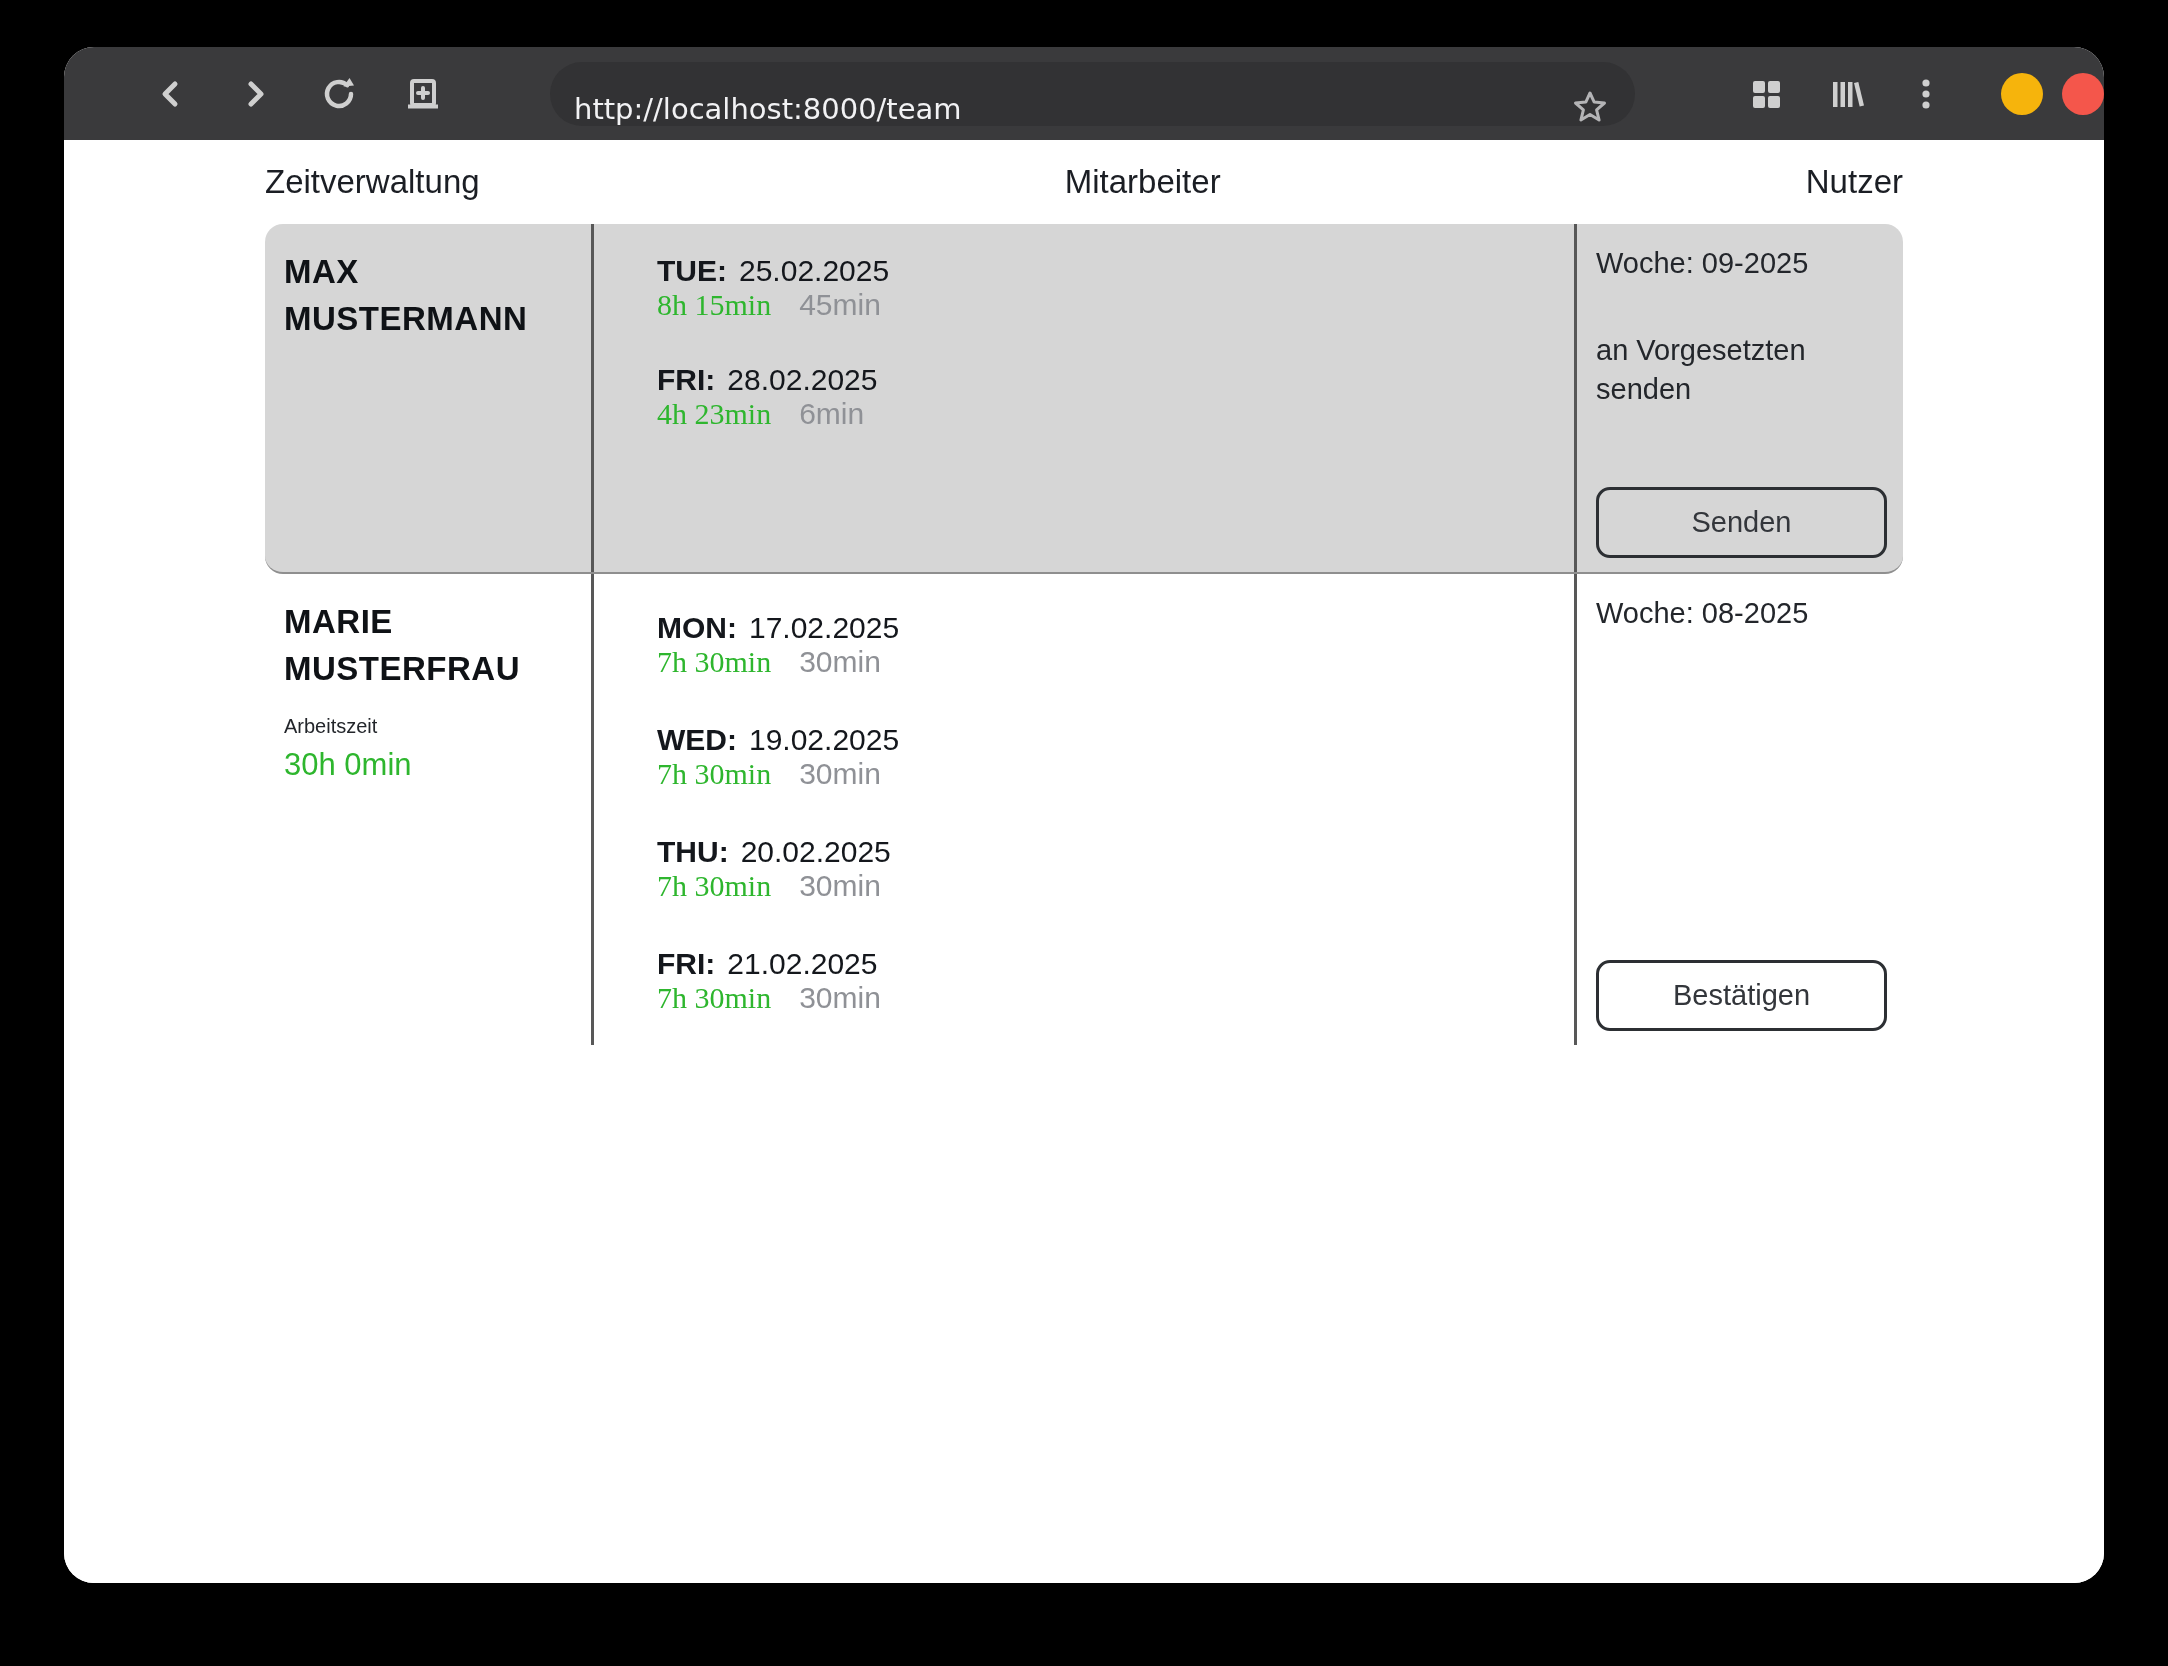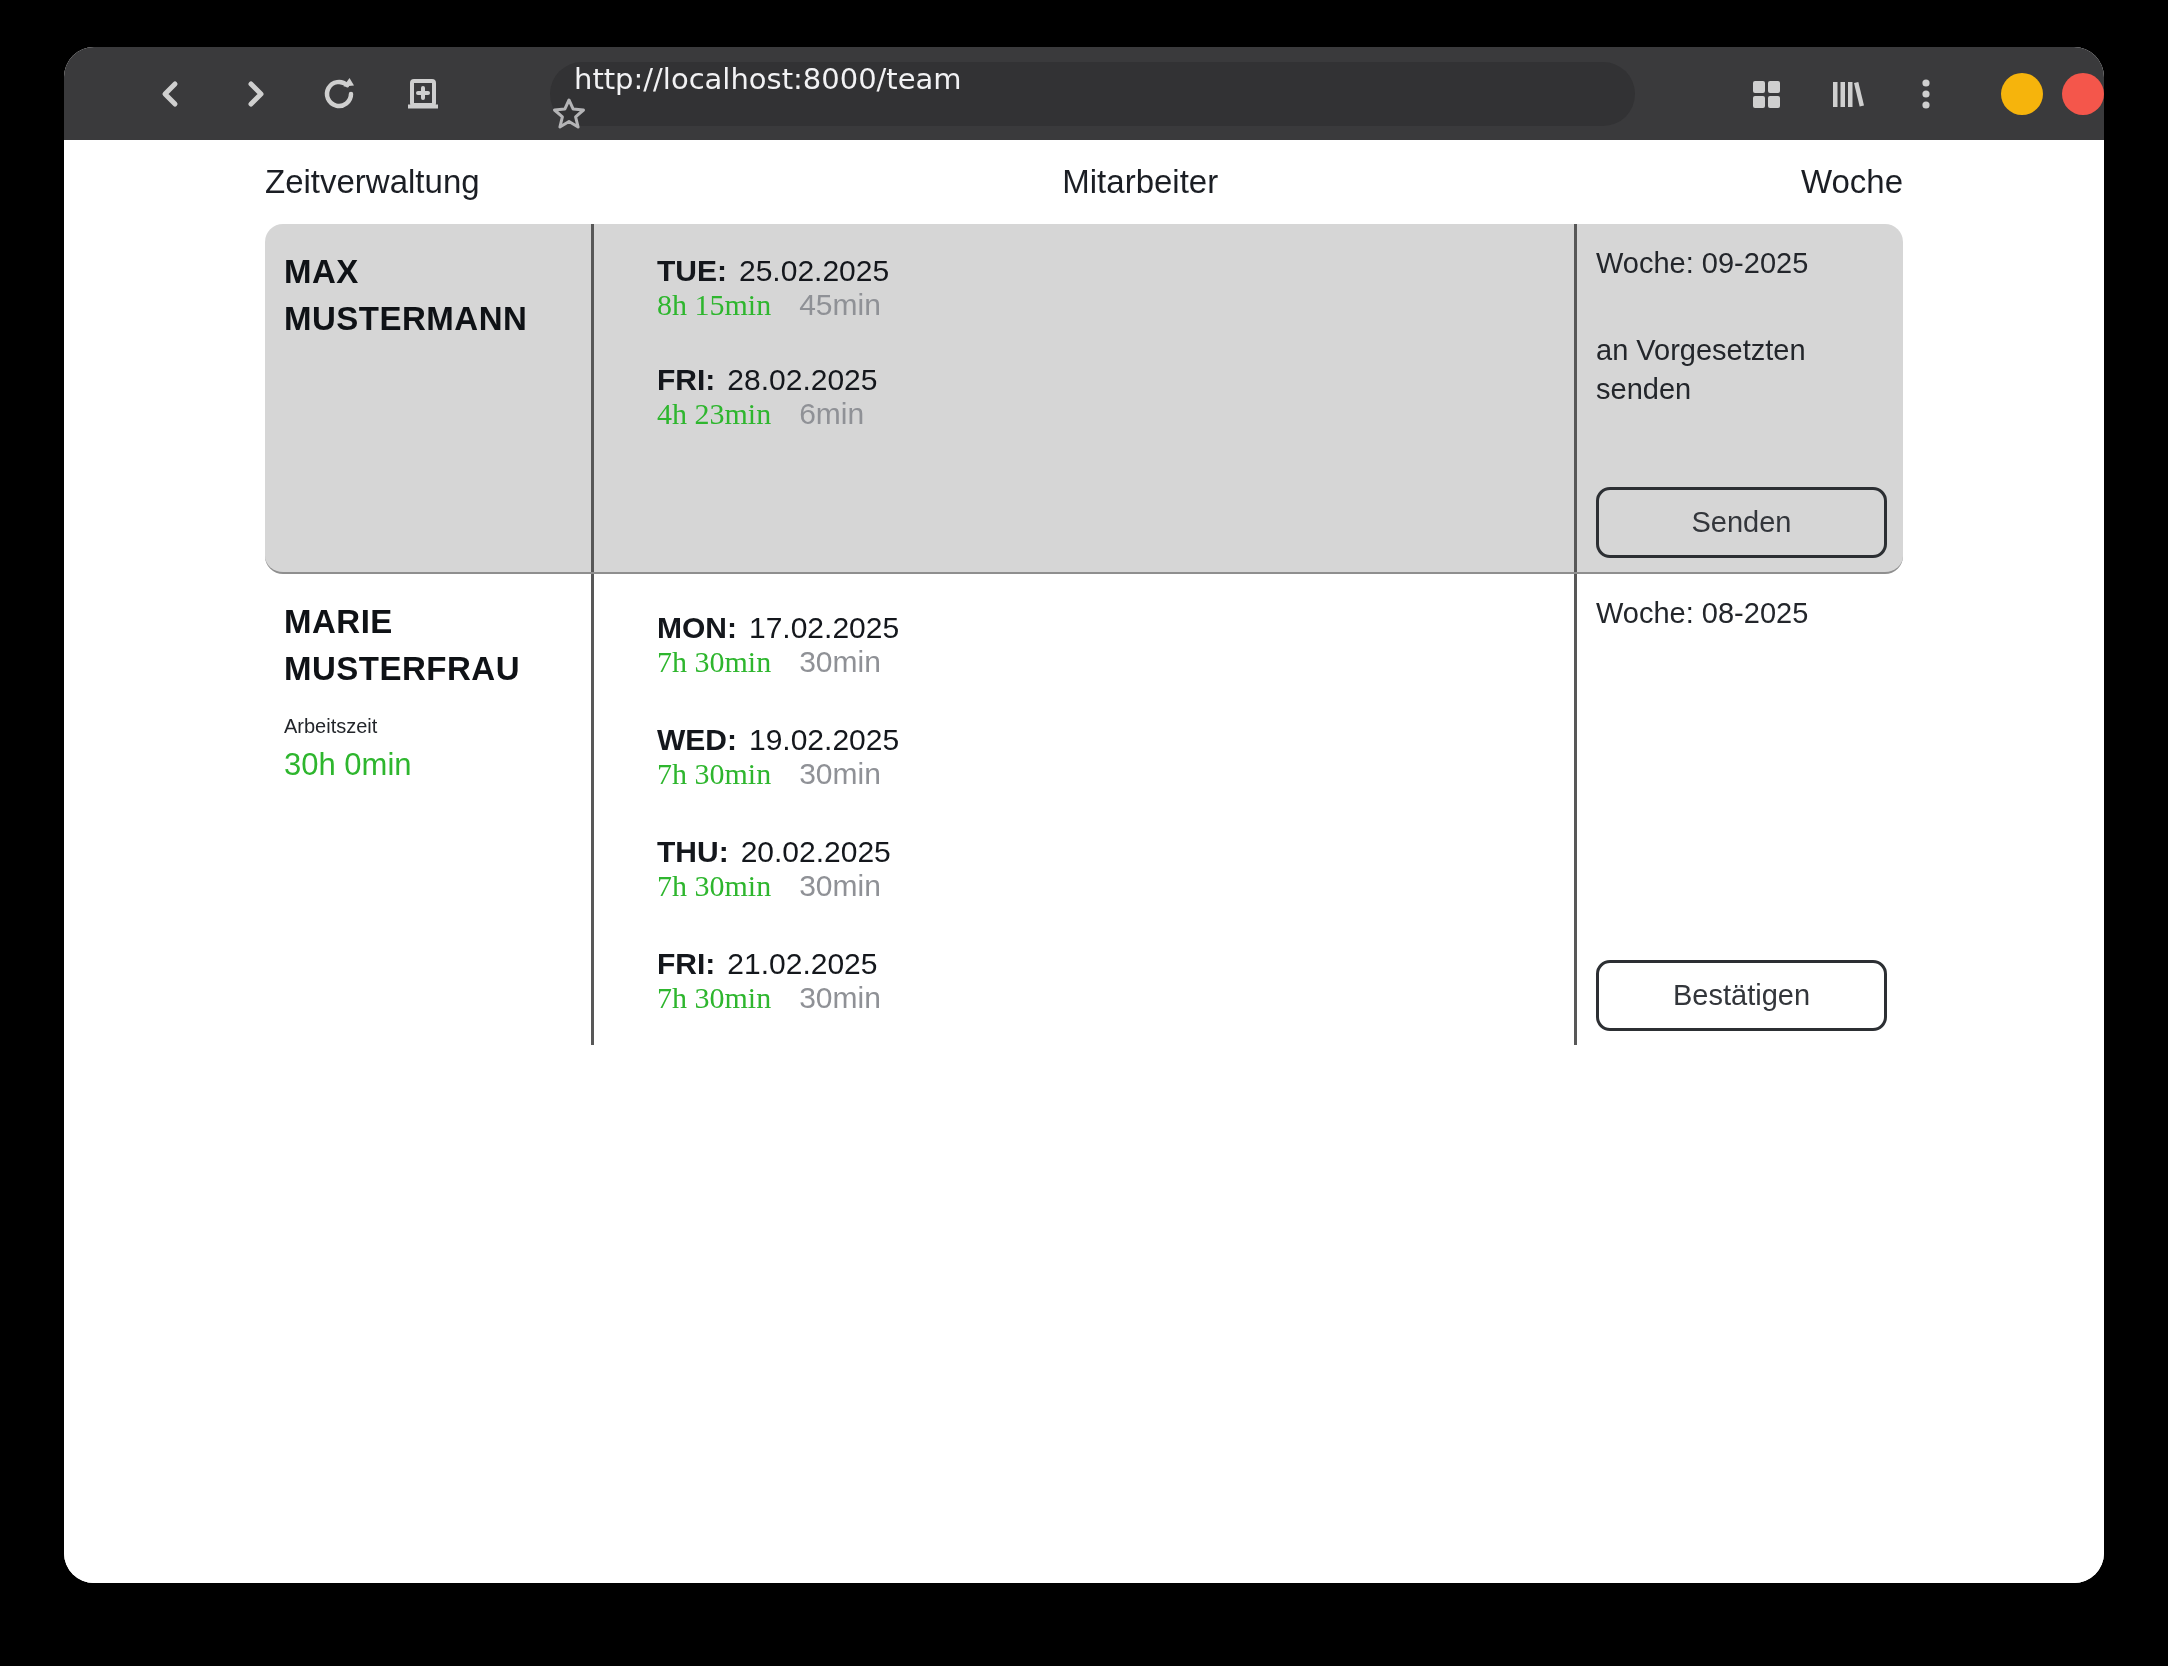--- a/index.html
+++ b/index.html
@@ -14,21 +14,21 @@
   }
   
   .toolbar{
     height:93px;background:#3a3a3c;display:flex;align-items:center;
   }
   .nav-group{margin-left:88px;display:flex;gap:46px;align-items:center;}
   .tool-icon{width:38px;height:38px;display:flex;align-items:center;justify-content:center;cursor:pointer;}
   .tool-icon svg{display:block;}
   .urlbar{
     margin-left:108px;width:1096px;height:64px;border-radius:32px;
-    background:#323234;display:flex;align-items:flex-start;flex-direction:column;
+    background:#323234;display:flex;align-items:flex-end;
   }
   .url-text{
     margin-left:24px;flex:1;
     font-family:"DejaVu Sans",sans-serif;font-size:29px;color:#f2f2f4;
     white-space:nowrap;
   }
   .star-wrap{margin-right:26px;}
   .right-group{margin-left:112px;display:flex;gap:42px;align-items:center;}
   .win-dots{margin-left:56px;display:flex;gap:19px;align-items:center;}
   .dot{width:42px;height:42px;border-radius:50%;cursor:pointer;}
@@ -155,21 +155,21 @@
       <div class="dot red"></div>
     </div>
   </div>
 
   <div class="page">
     <div class="content">
 
       <div class="nav">
         <span>Zeitverwaltung</span>
         <span>Mitarbeiter</span>
-        <span>Woche</span>
+        <span>Nutzer</span>
       </div>
 
       <div class="table">
 
         <div class="row row-max highlight">
           <div class="cell-name">
             <div class="emp-name">MAX</div>
             <div class="emp-name">MUSTERMANN</div>
           </div>
 

